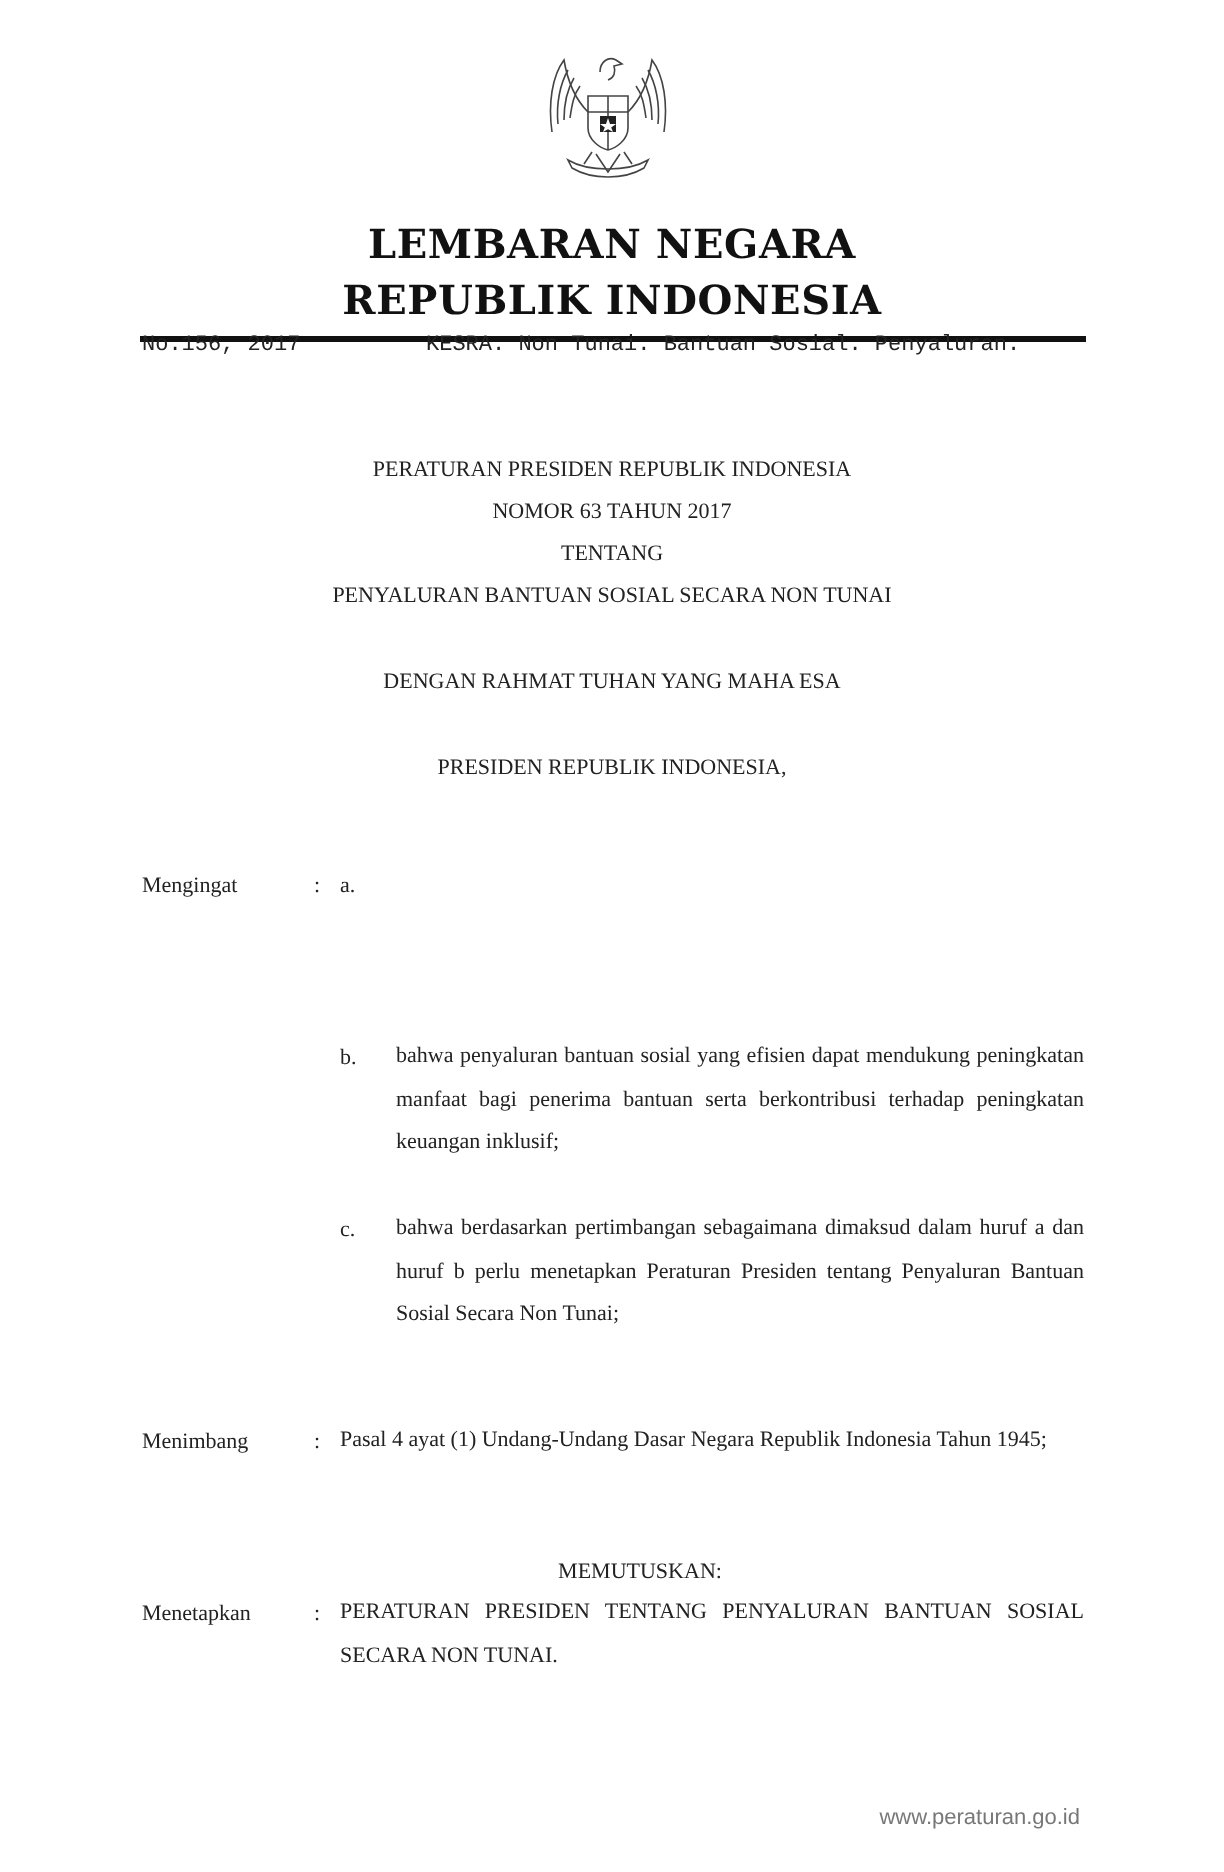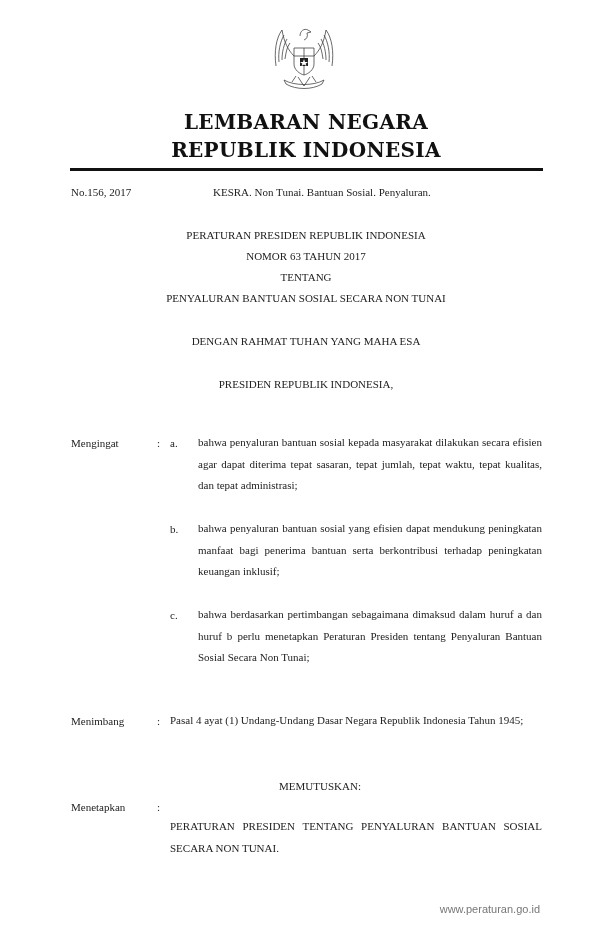--- a/index.html
+++ b/index.html
@@ -6,22 +6,22 @@
   body { width:612px; height:936px; position:relative; overflow:hidden;
          font-family: "DejaVu Serif", "Liberation Serif", serif; color:#1a1a1a; }
   .page { position:absolute; left:0; top:0; width:612px; height:936px; }
   .emblem { position:absolute; left:268px; top:22px; width:72px; height:72px; }
   .masthead { position:absolute; left:0; width:612px; text-align:center;
               font-family:"DejaVu Serif", serif; font-weight:bold; font-size:20px;
               letter-spacing:0.3px; color:#111; }
   .mh1 { top:110px; }
   .mh2 { top:138px; }
   .rule { position:absolute; left:70px; top:168px; width:473px; height:3px; background:#111; }
-  .subhdr { position:absolute; top:186px; font-size:11px; color:#222; white-space:nowrap;
-            font-family:Liberation Serif, serif; }
+  .subhdr { position:absolute; top:167px; font-size:11px; color:#222; white-space:nowrap;
+            font-family:Liberation Mono, monospace; }
   .center { position:absolute; left:0; width:612px; text-align:center; font-size:11px;
             font-family:"Liberation Serif","DejaVu Serif",serif; color:#222; }
   .lbl { position:absolute; font-size:11px; font-family:"Liberation Serif","DejaVu Serif",serif; color:#222; }
   .para { position:absolute; width:344px; font-size:11px; line-height:21.6px; text-align:justify;
           font-family:"Liberation Serif","DejaVu Serif",serif; color:#222; }
   .footer { position:absolute; right:72px; top:903px; font-size:11px; color:#777;
             font-family:"Liberation Sans","DejaVu Sans",sans-serif; }
 </style>
 </head>
 <body>
@@ -66,32 +66,31 @@
   <div class="center" style="top:250px">NOMOR 63 TAHUN 2017</div>
   <div class="center" style="top:271px">TENTANG</div>
   <div class="center" style="top:292px">PENYALURAN BANTUAN SOSIAL SECARA NON TUNAI</div>
   <div class="center" style="top:335px">DENGAN RAHMAT TUHAN YANG MAHA ESA</div>
   <div class="center" style="top:378px">PRESIDEN REPUBLIK INDONESIA,</div>
 
   <div class="lbl" style="left:71px; top:437px">Mengingat</div>
   <div class="lbl" style="left:157px; top:437px">:</div>
 
   <div class="lbl" style="left:170px; top:437px">a.</div>
-  <div class="para" style="left:198px; top:432px">bahwa penyaluran bantuan sosial kepada masyarakat dilakukan secara efisien agar dapat diterima tepat sasaran, tepat jumlah, tepat waktu, tepat kualitas, dan tepat administrasi;</div>
 
   <div class="lbl" style="left:170px; top:523px">b.</div>
   <div class="para" style="left:198px; top:518px">bahwa penyaluran bantuan sosial yang efisien dapat mendukung peningkatan manfaat bagi penerima bantuan serta berkontribusi terhadap peningkatan keuangan inklusif;</div>
 
   <div class="lbl" style="left:170px; top:609px">c.</div>
   <div class="para" style="left:198px; top:604px">bahwa berdasarkan pertimbangan sebagaimana dimaksud dalam huruf a dan huruf b perlu menetapkan Peraturan Presiden tentang Penyaluran Bantuan Sosial Secara Non Tunai;</div>
 
   <div class="lbl" style="left:71px; top:715px">Menimbang</div>
   <div class="lbl" style="left:157px; top:715px">:</div>
   <div class="para" style="left:170px; width:372px; top:710px">Pasal 4 ayat (1) Undang-Undang Dasar Negara Republik Indonesia Tahun 1945;</div>
 
   <div class="center" style="left:98px; width:444px; top:780px">MEMUTUSKAN:</div>
 
   <div class="lbl" style="left:71px; top:801px">Menetapkan</div>
   <div class="lbl" style="left:157px; top:801px">:</div>
-  <div class="para" style="left:170px; width:372px; top:816px">PERATURAN PRESIDEN TENTANG PENYALURAN BANTUAN SOSIAL SECARA NON TUNAI.</div>
+  <div class="para" style="left:170px; width:372px; top:796px">PERATURAN PRESIDEN TENTANG PENYALURAN BANTUAN SOSIAL SECARA NON TUNAI.</div>
 
   <div class="footer">www.peraturan.go.id</div>
 </div>
 
 </body></html>

